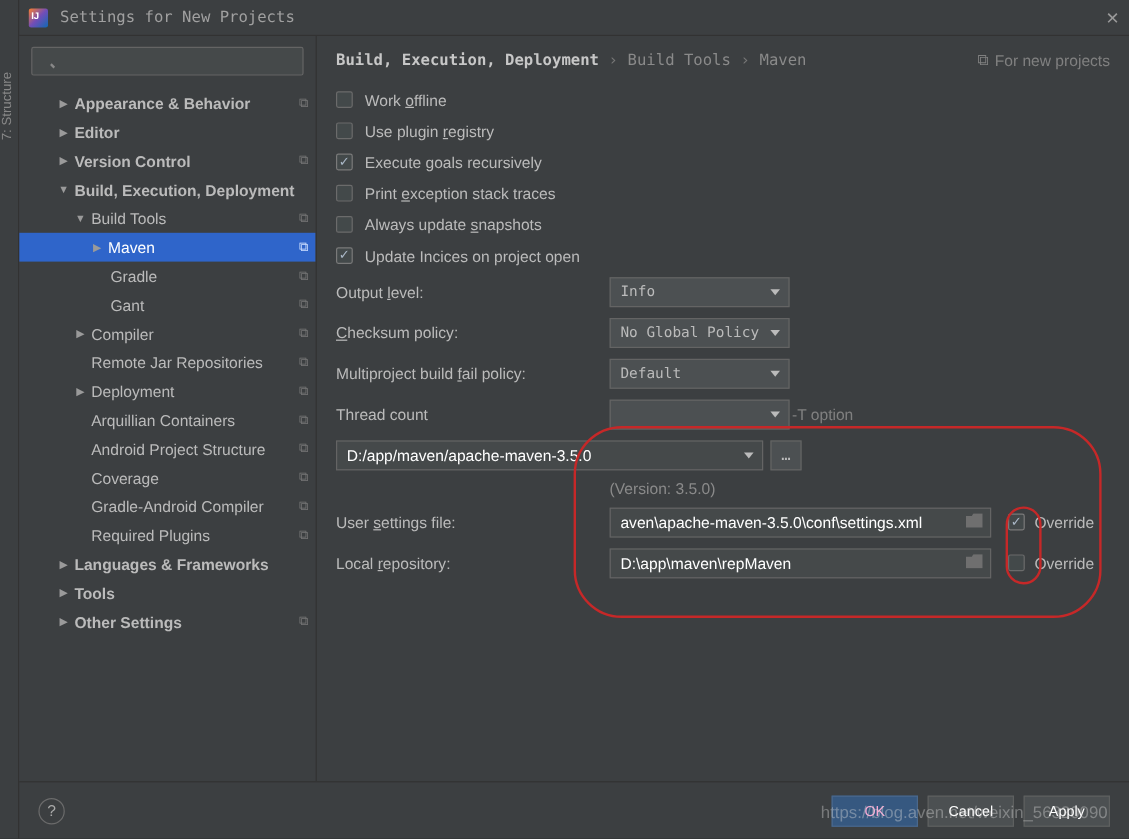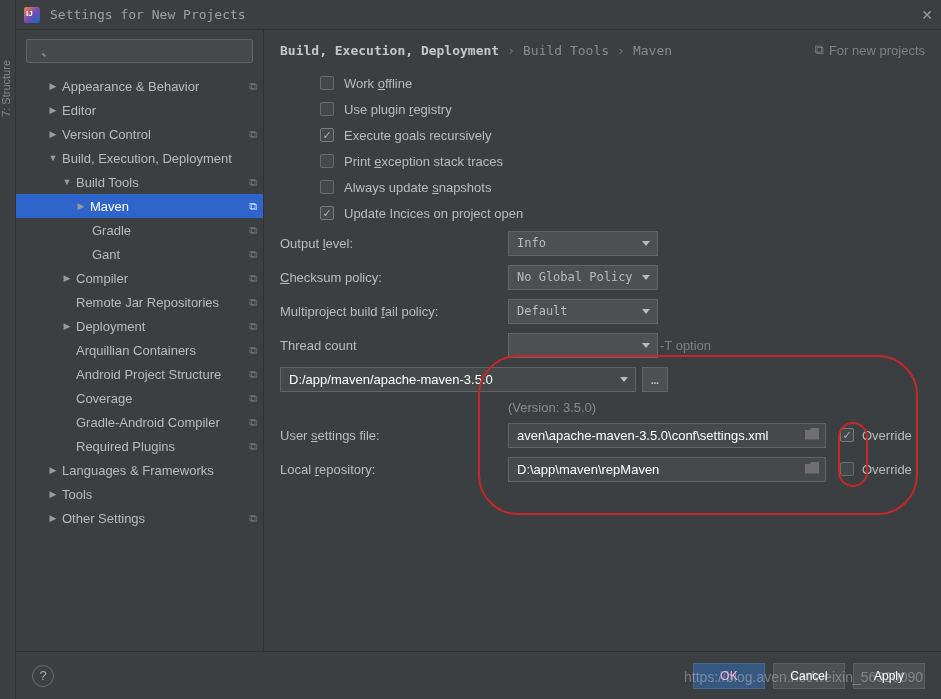--- a/index.html
+++ b/index.html
@@ -24,40 +24,40 @@
   .sidebar { width: 248px; border-right: 1px solid #323232; display: flex; flex-direction: column; background: #3c3f41; }
   .search-wrap { padding: 9px 10px; }
   .search { width: 100%; height: 24px; background: #45494a; border: 1px solid #646464; border-radius: 2px; padding: 0 6px 0 22px; color: #bbb; position: relative; }
   .search-box { position: relative; }
   .search-box:before { content: ""; position: absolute; left: 7px; top: 5px; width: 10px; height: 10px; border: 1.5px solid #888; border-radius: 50%; }
   .search-box:after { content: ""; position: absolute; left: 16px; top: 15px; width: 4px; height: 1.5px; background: #888; transform: rotate(45deg); }
   .tree { flex: 1; overflow: auto; padding-top: 2px; }
   .node { height: 24px; display: flex; align-items: center; padding-right: 6px; cursor: pointer; font-family: "Consolas", monospace; }
   .node .arrow { display: inline-block; width: 10px; text-align: center; margin-right: 4px; color: #9a9a9a; font-size: 9px; }
   .node .lbl { flex: 1; }
-  .node.bold .lbl { font-weight: normal; }
+  .node.bold .lbl { font-weight: bold; }
   .pad-0 { padding-left: 32px; }
   .pad-1 { padding-left: 46px; }
   .pad-2 { padding-left: 60px; }
   .pad-3 { padding-left: 76px; }
   .node.sel { background: #2f65ca; color: #fff; }
   .node.sel .lbl { color: #fff; }
   .ns-icon { color: #777; font-size: 11px; }
   .node.sel .ns-icon { color: #cfe0ff; }
 
   
   .panel { flex: 1; display: flex; flex-direction: column; min-width: 0; }
   .crumb-row { padding: 12px 16px 6px; display: flex; align-items: center; flex-wrap: wrap; }
   .crumb { font-family: "Consolas", monospace; color: #c7c7c7; font-weight: bold; }
   .crumb.dim { color: #8a8a8a; font-weight: normal; }
   .crumb-sep { color: #777; margin: 0 8px; font-family: "Consolas", monospace; }
   .proj-hint { margin-left: auto; color: #808080; display: flex; align-items: center; gap: 5px; font-family: "Consolas", monospace; }
 
   .form { padding: 6px 16px; font-family: "Consolas", monospace; position: relative; }
-  .check-row { display: flex; align-items: center; height: 26px; gap: 10px; margin-left: 40px; }
+  .check-row { display: flex; align-items: center; height: 26px; gap: 10px; }
   .cb { width: 14px; height: 14px; border: 1px solid #6b6b6b; border-radius: 2px; background: #43494a; display: inline-flex; align-items: center; justify-content: center; flex-shrink: 0; }
   .cb.checked { background: #43494a; border-color: #7a7a7a; }
   .cb.checked:after { content: "✓"; color: #a9b7c6; font-size: 11px; line-height: 1; }
   .ul { text-decoration: underline; }
 
   .field-row { display: flex; align-items: center; height: 34px; }
   .field-row .flabel { width: 228px; }
   .dd { width: 150px; height: 25px; background: #4c5052; border: 1px solid #646464; color: #bbb; display: flex; align-items: center; padding: 0 8px; position: relative; font-family: "Consolas", monospace; font-size: 12px; }
   .dd:after { content: ""; position: absolute; right: 7px; top: 9px; border-left: 4px solid transparent; border-right: 4px solid transparent; border-top: 5px solid #bbb; }
   .txt { flex: 1; max-width: 318px; height: 25px; background: #45494a; border: 1px solid #646464; color: #ffffff; padding: 0 26px 0 8px; font-family: "Consolas", monospace; font-size: 12px; display: flex; align-items: center; position: relative; overflow: hidden; white-space: nowrap; }

